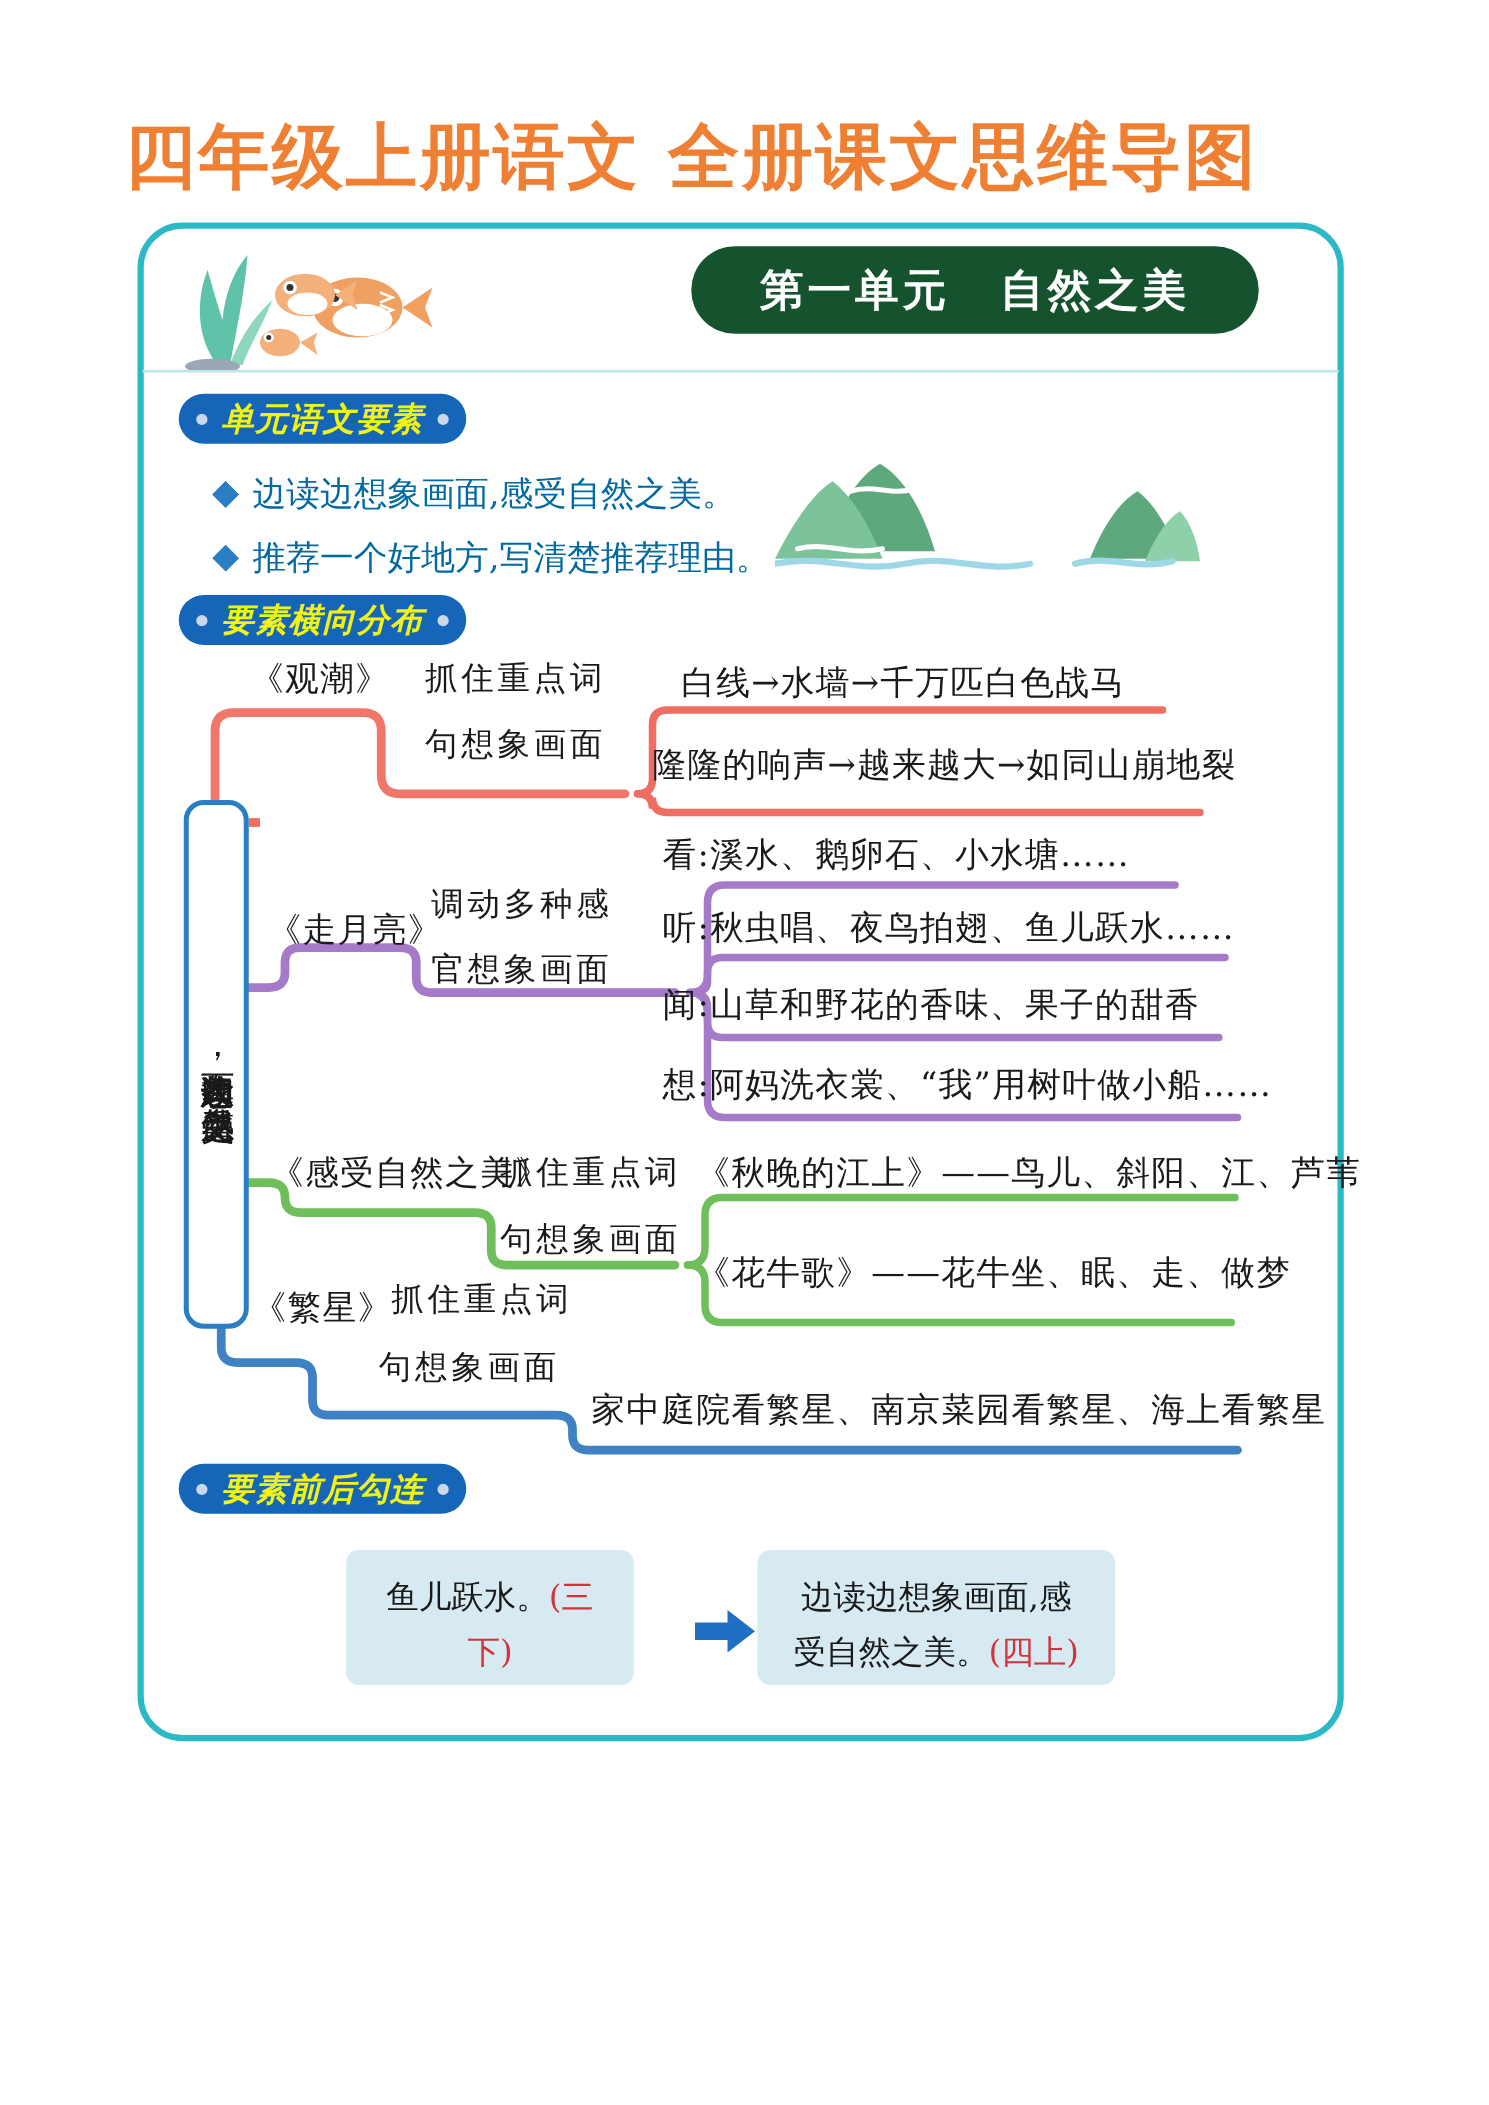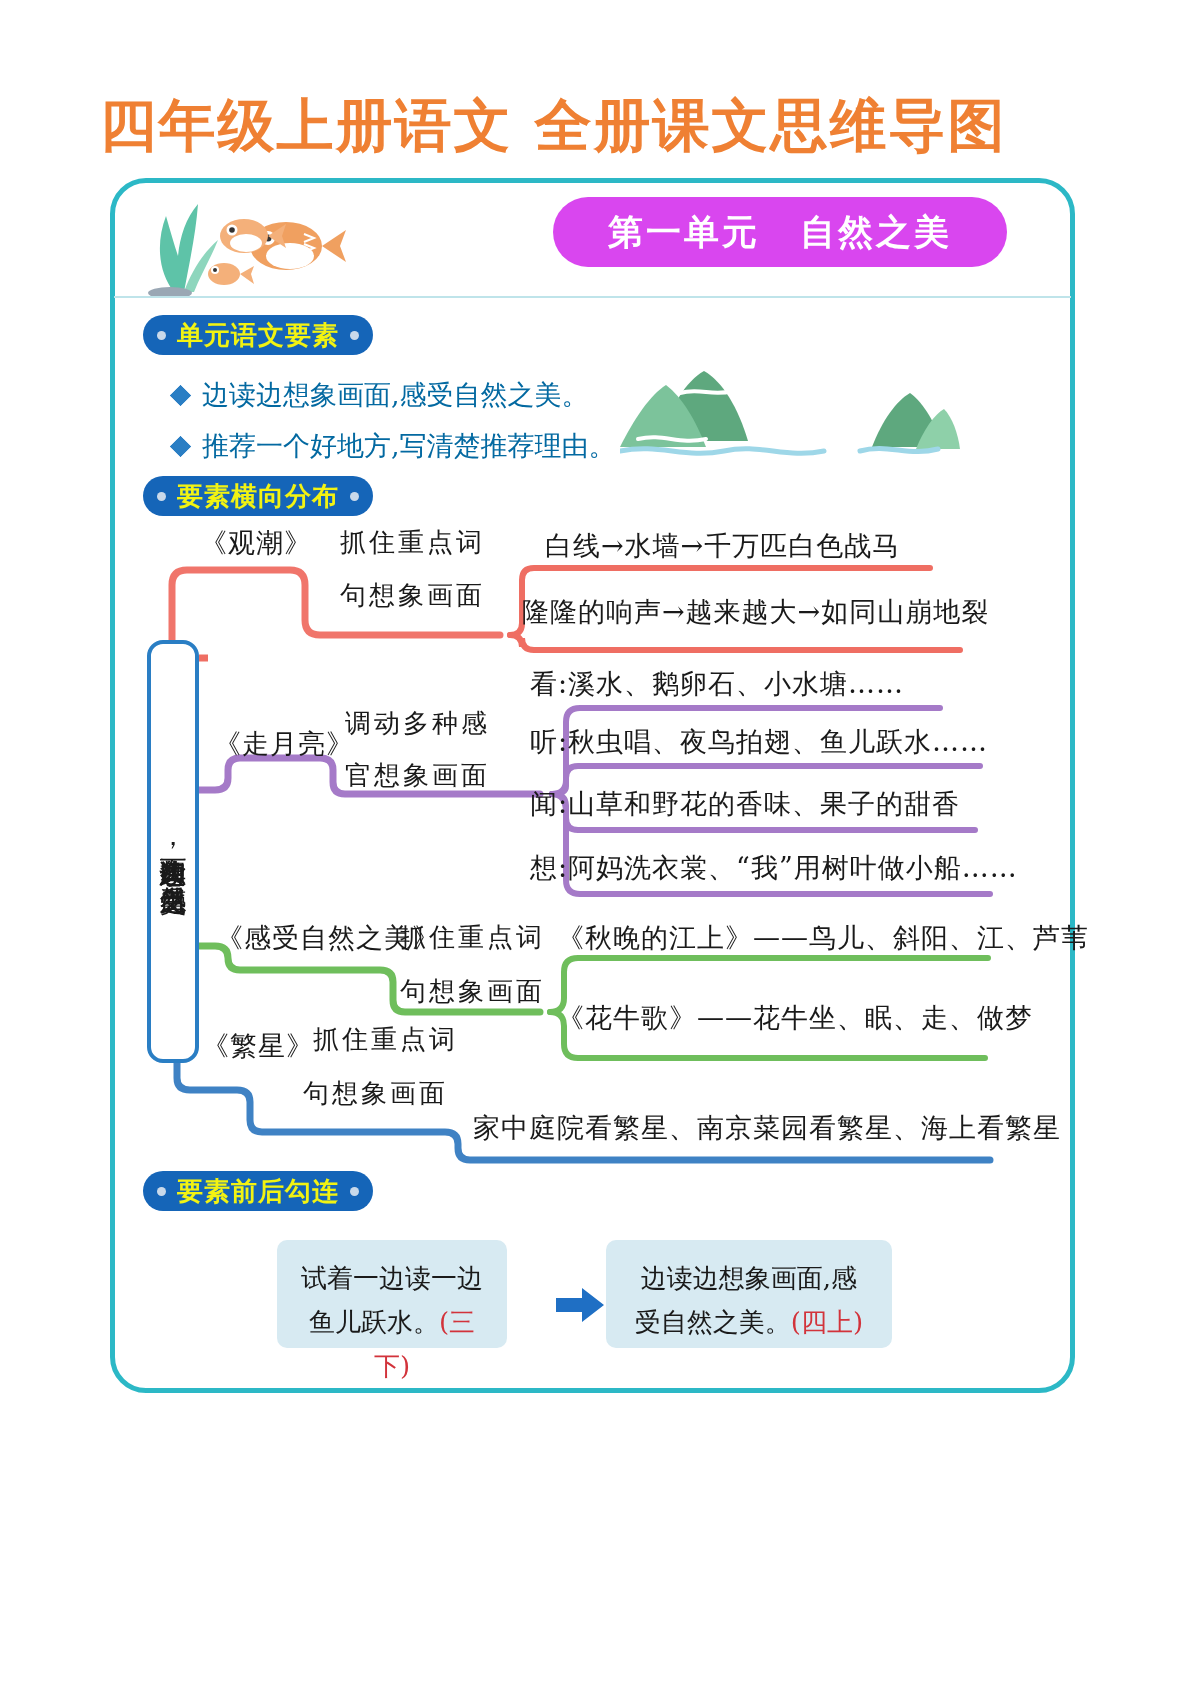--- a/index.html
+++ b/index.html
@@ -36,21 +36,21 @@
   }
   .frame-divider{
     position:absolute;left:114px;top:296px;width:957px;height:2px;
     background:#bfe4ea;
   }
 
   
   .unit-pill{
     position:absolute;left:553px;top:197px;
     width:454px;height:70px;
-    background:#d946ef;
+    background:#14532d;
     border-radius:35px;
     display:flex;align-items:center;justify-content:center;
     gap:40px;
   }
   .unit-pill span{
     color:#ffffff;font-size:35px;font-weight:bold;letter-spacing:3px;
   }
 
   
   .decor-fish{position:absolute;left:140px;top:196px;width:220px;height:100px;}
@@ -60,20 +60,21 @@
 
   
   .sec-label{
     position:absolute;
     height:40px;
     background:#1565b8;
     border-radius:20px;
     display:flex;align-items:center;
     padding:0 14px;
     gap:11px;
+    font-style:italic;
   }
   .sec-label .dot{
     width:9px;height:9px;border-radius:50%;background:#c9d9ea;flex:0 0 auto;
   }
   .sec-label .txt{
     color:#f2f312;font-size:26px;font-weight:bold;letter-spacing:1px;white-space:nowrap;
   }
 
   
   .bullet-row{
@@ -263,21 +264,20 @@
   <div class="mm-text lbl" style="left:303px;top:1076px;">句想象画面</div>
   <div class="mm-text" style="left:473px;top:1110px;">家中庭院看繁星、南京菜园看繁星、海上看繁星</div>
 
   <div class="sec-label" style="left:143px;top:1171px;align-items:center;">
     <span class="dot"></span>
     <span class="txt">要素前后勾连</span>
     <span class="dot"></span>
   </div>
 
   <div class="link-box" style="left:277px;top:1240px;width:230px;height:108px;">
-    <div>试着一边读一边</div>
     <div>
       <span>鱼儿跃水。</span><span class="red">(三下)</span>
     </div>
   </div>
 
   <svg class="arrow-blue" viewBox="0 0 48 34">
     <path d="M0 10 L26 10 L26 0 L48 17 L26 34 L26 24 L0 24 Z" fill="#1f6fc4"></path>
   </svg>
 
   <div class="link-box" style="left:606px;top:1240px;width:286px;height:108px;">

